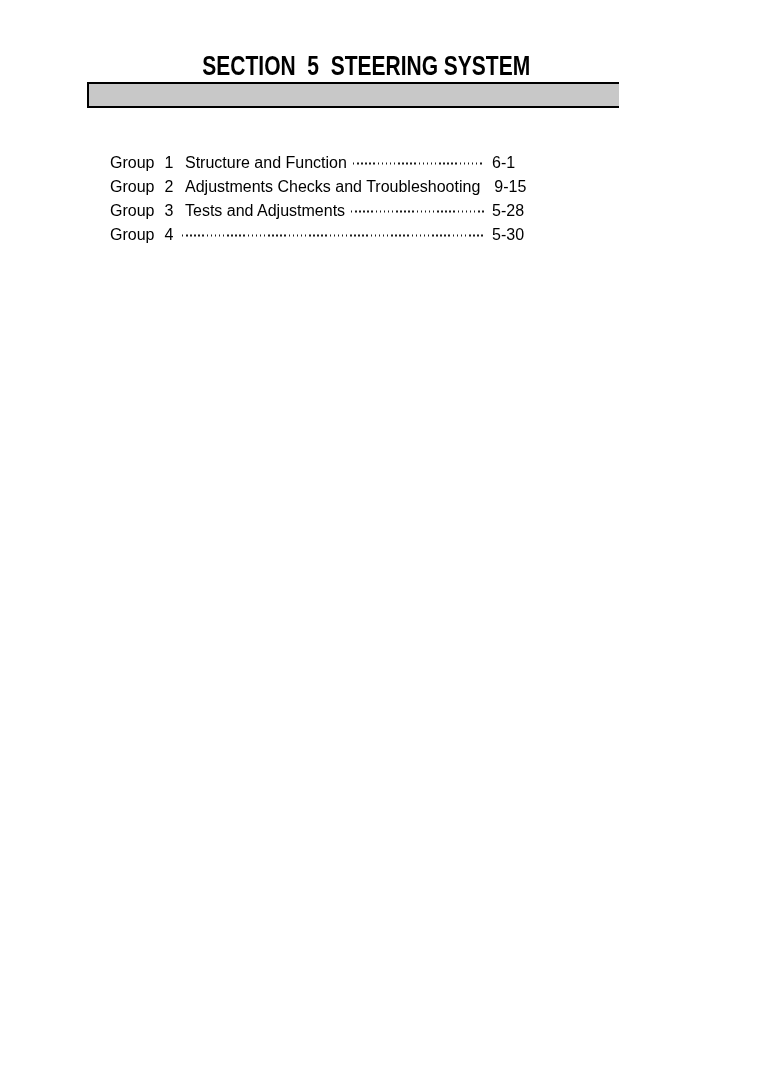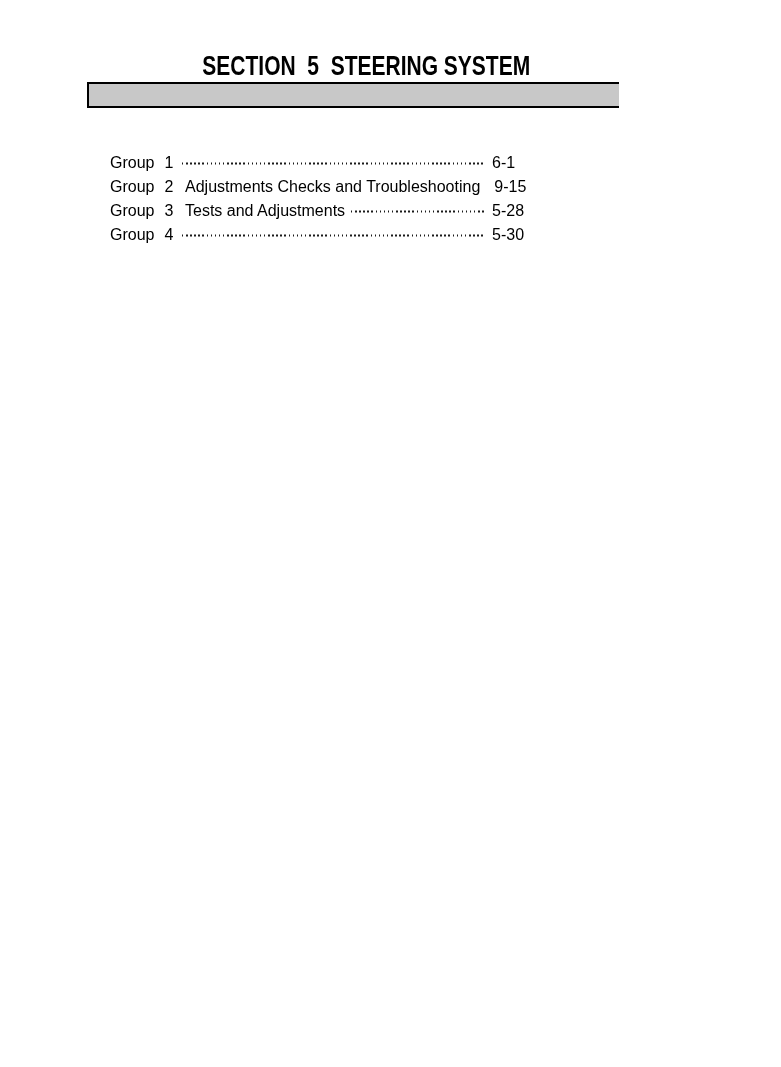--- a/index.html
+++ b/index.html
@@ -93,20 +93,21 @@
 
   <div class="section-title">SECTION  5  STEERING SYSTEM</div>
 
   <div class="header-bar"></div>
 
   <div class="toc">
 
     <div class="toc-row">
       <span class="group-label">Group</span>
       <span class="group-num">1</span>
+      <span class="entry-title">Structure and Function</span>
       <span class="dot-leader"></span>
       <span class="page-num">6-1</span>
     </div>
 
     <div class="toc-row">
       <span class="group-label">Group</span>
       <span class="group-num">2</span>
       <span class="entry-title">Adjustments Checks and Troubleshooting</span>
       <span class="dot-leader"></span>
       <span class="page-num">9-15</span>

